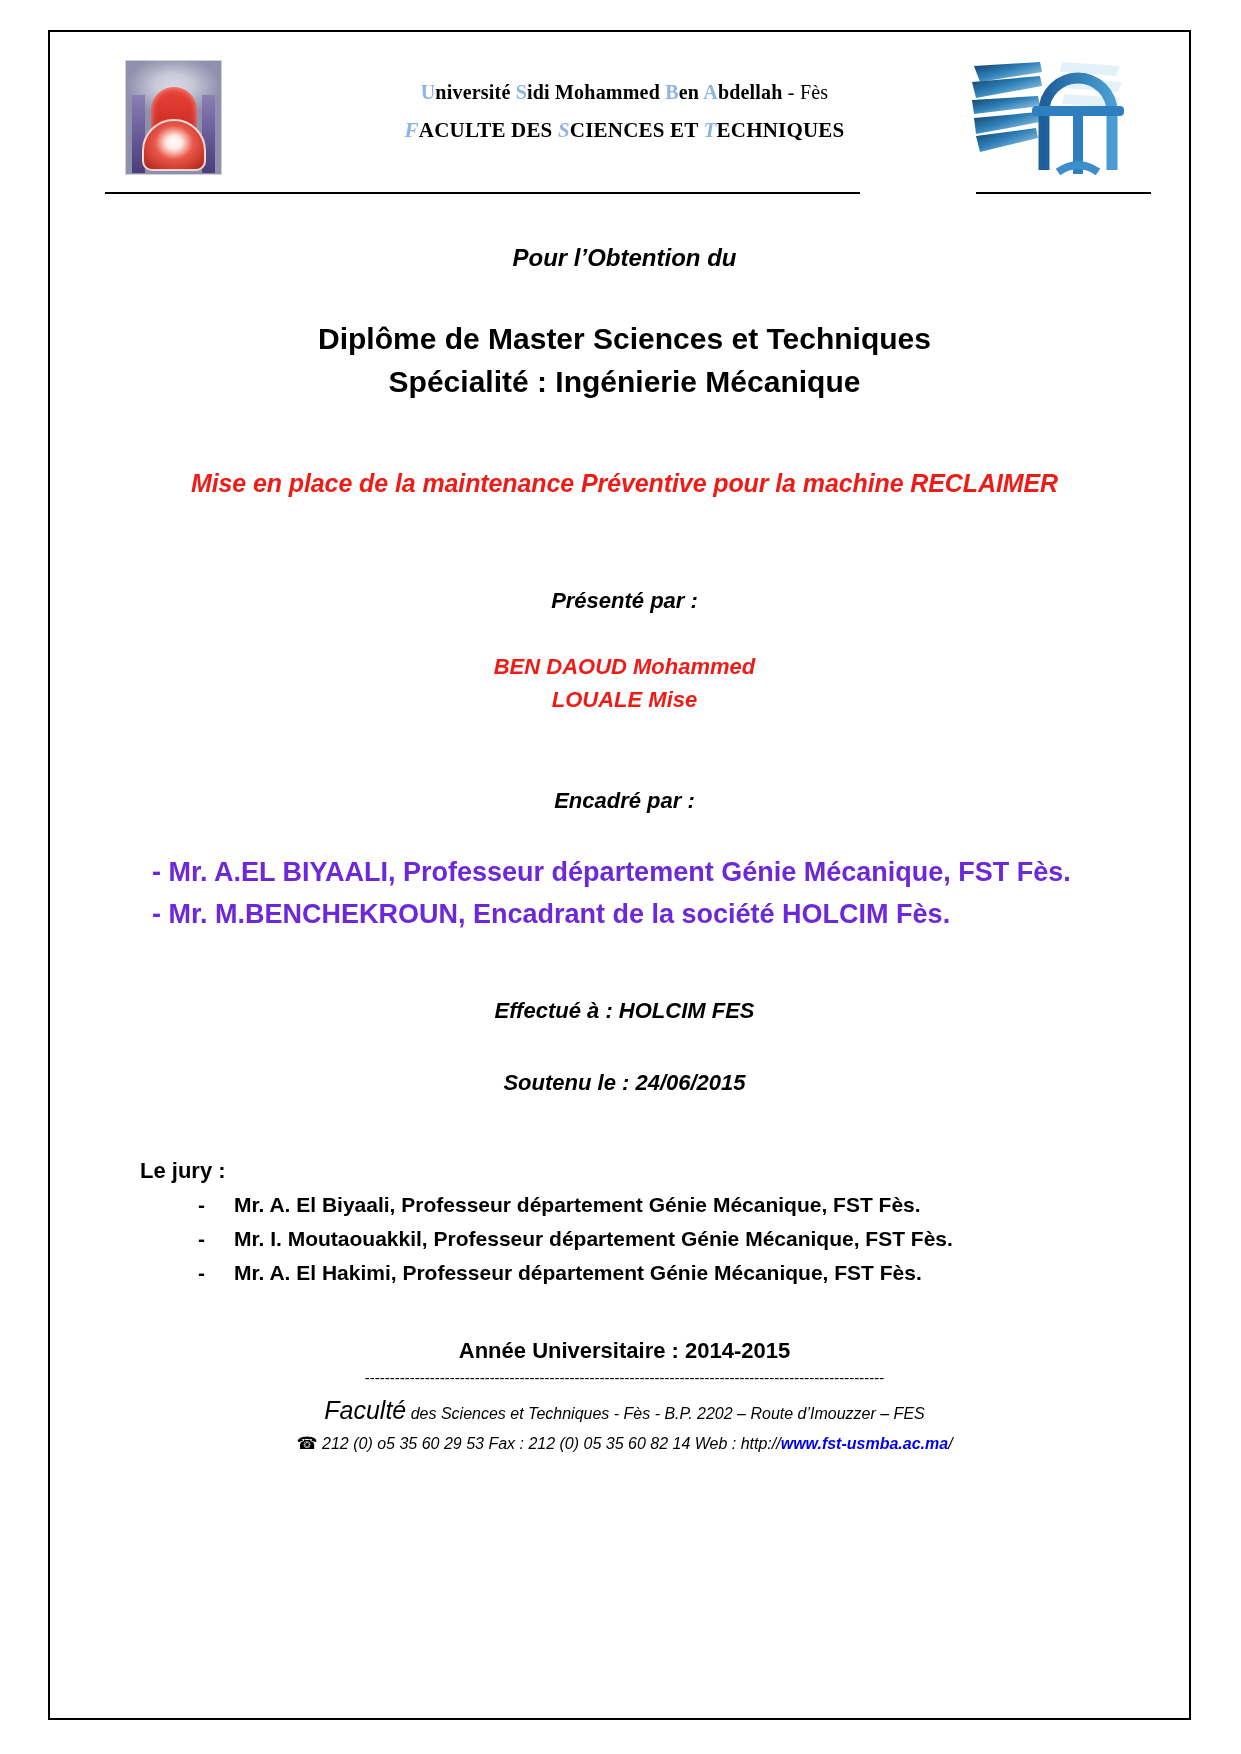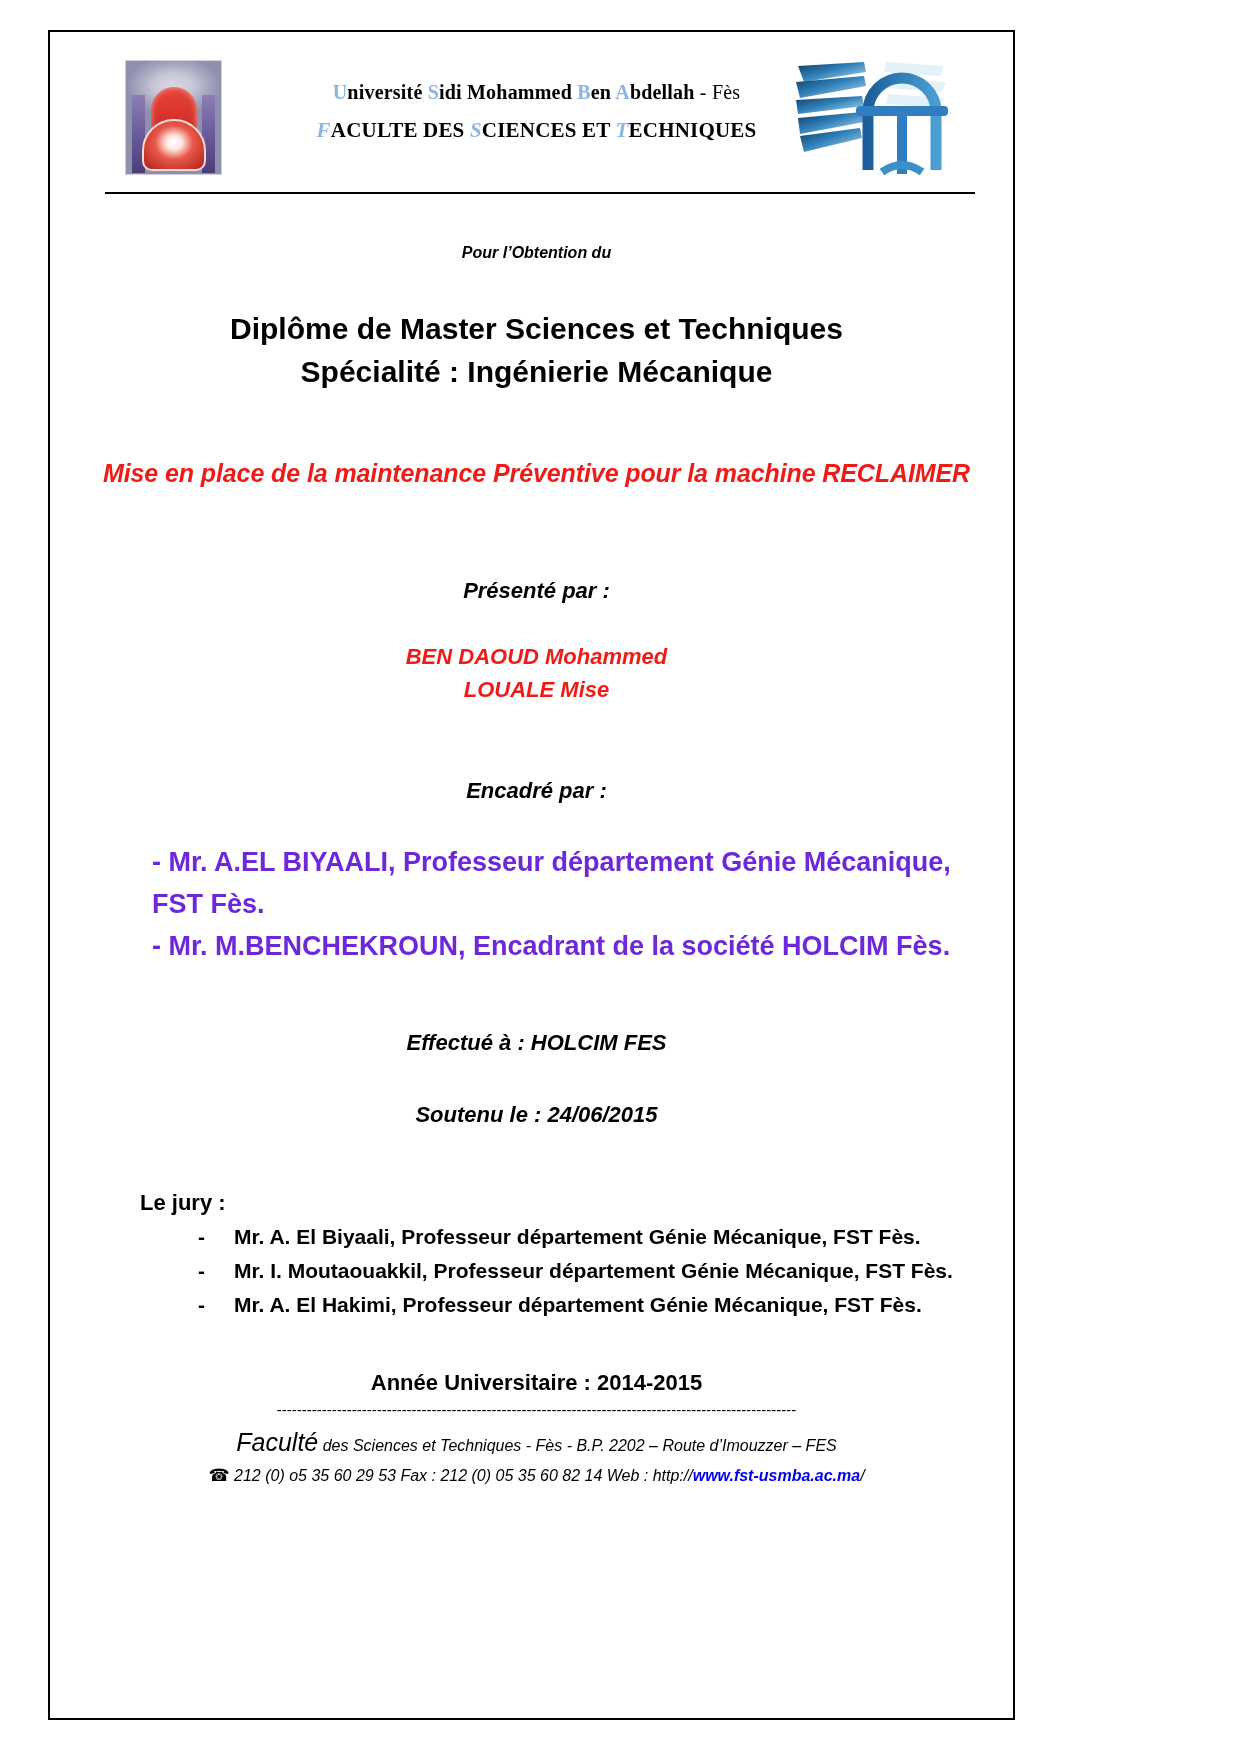--- a/index.html
+++ b/index.html
@@ -12,21 +12,21 @@
     height: 1754px;
     font-family: "Liberation Sans", sans-serif;
     color: #000000;
     overflow: hidden;
   }
 
   .page {
     position: absolute;
     left: 48px;
     top: 30px;
-    width: 967px;
+    width: 1143px;
     height: 1690px;
     border: 2px solid #000000;
     box-sizing: border-box;
     background: #ffffff;
   }
 
   .inner {
     position: absolute;
     left: 30px;
     top: 20px;
@@ -153,21 +153,21 @@
     text-align: center;
   }
 
   .t-memoire {
     font-size: 30px;
     font-weight: bold;
     letter-spacing: 0.2px;
     margin-top: 78px;
   }
   .t-pour {
-    font-size: 16px;
+    font-size: 24px;
     font-weight: bold;
     font-style: italic;
     margin-top: 52px;
   }
   .t-diplome {
     font-size: 30px;
     font-weight: bold;
     margin-top: 46px;
     line-height: 1.42;
   }

